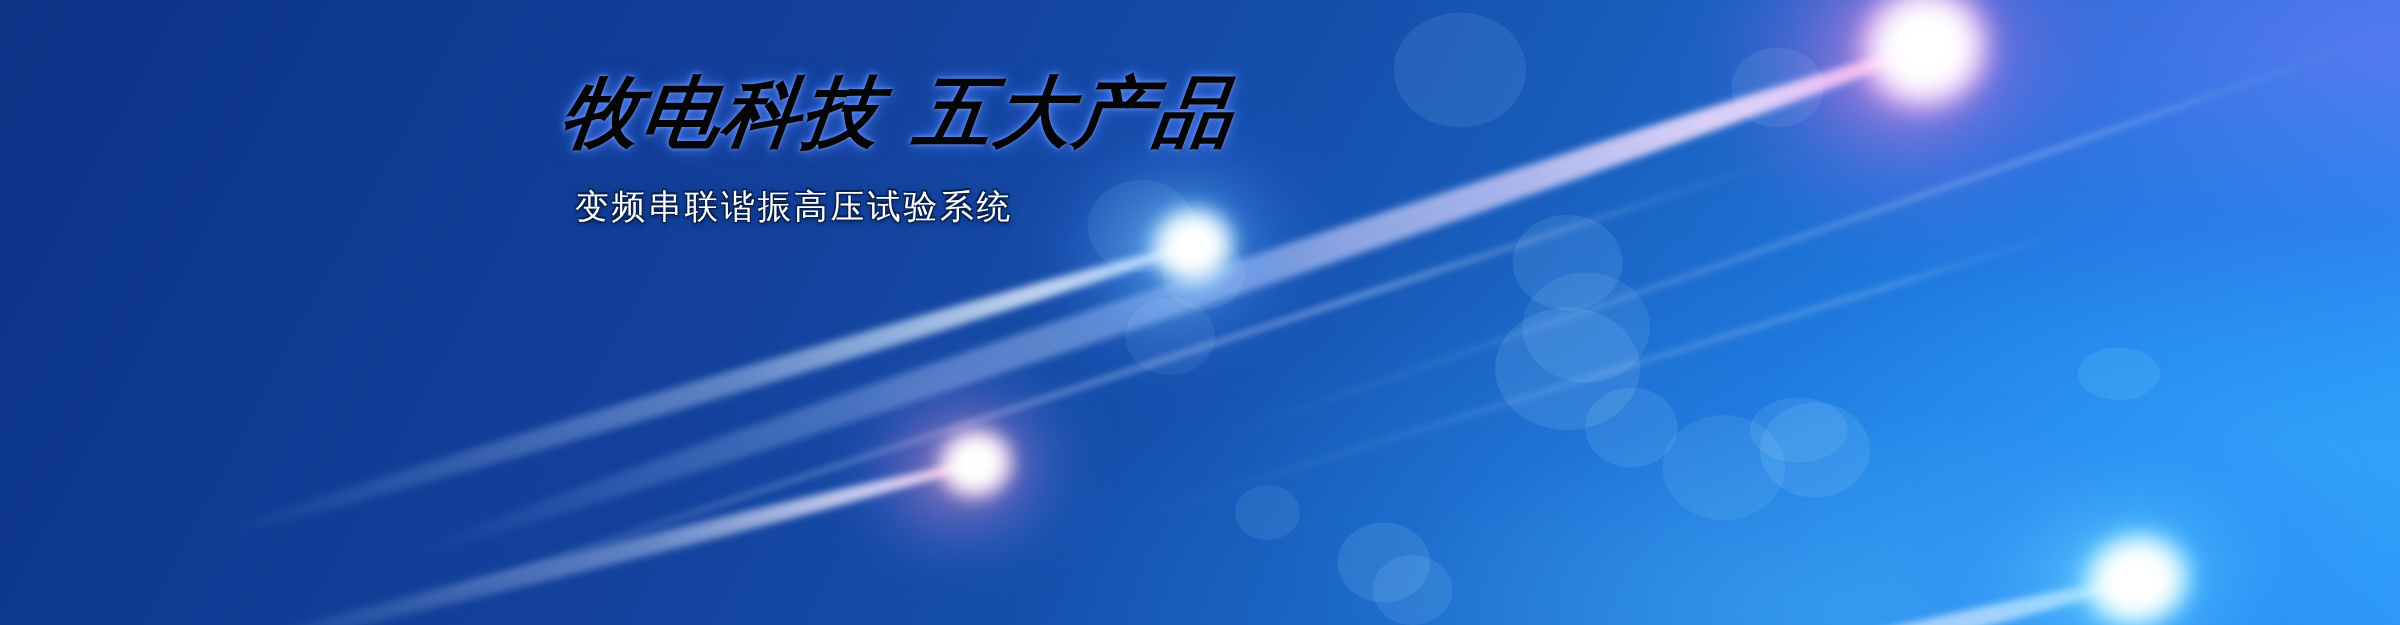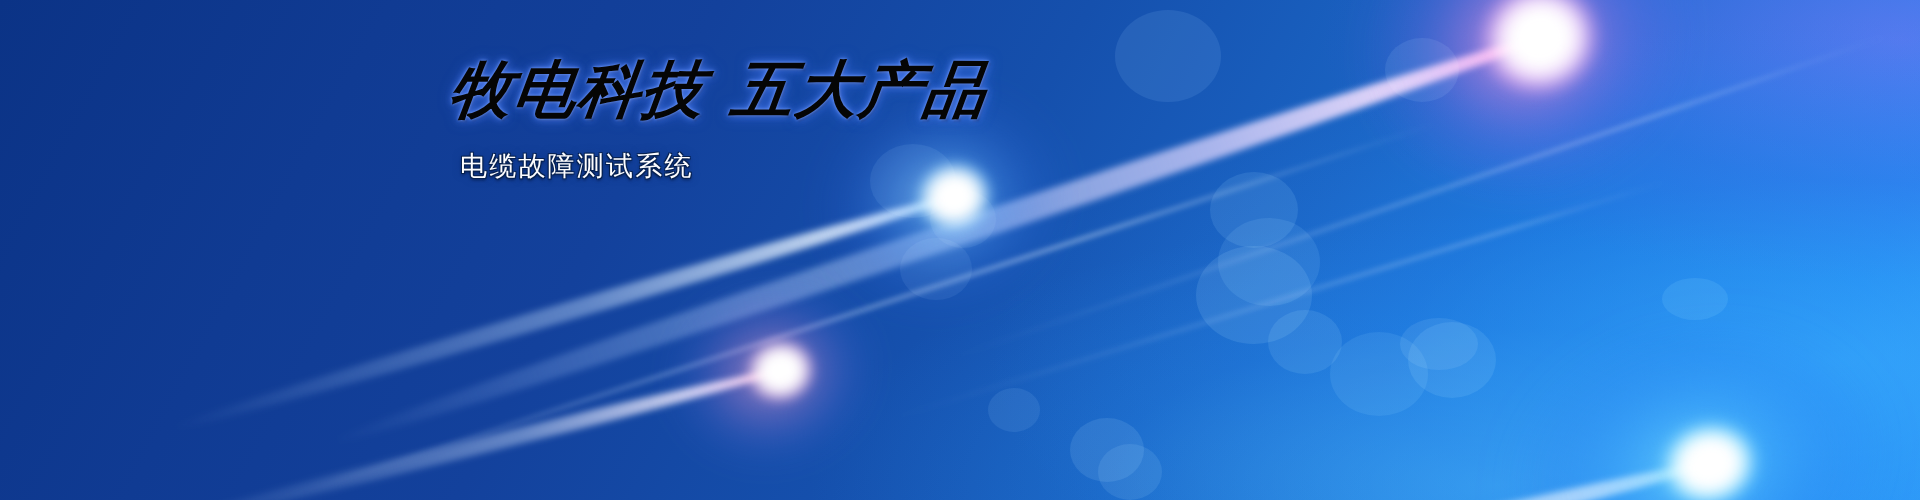--- a/index.html
+++ b/index.html
@@ -329,17 +329,17 @@
   <div class="bokeh" style="left:1400px; top:318px; width:78px; height:52px; background:rgba(190,215,255,0.10);"></div>
   <div class="bokeh" style="left:988px; top:388px; width:52px; height:44px; background:rgba(165,200,255,0.10);"></div>
 
   <div id="content">
 
     <div id="brand-title">
       <span>牧电科技</span><span class="gap"></span><span>五大产品</span>
     </div>
 
     <div id="product-list">
-      <div class="product-item">电缆故障测试系统</div>
+      <div class="product-item">变频串联谐振高压试验系统</div>
     </div>
 
   </div>
 </div>
 
 </body></html>

